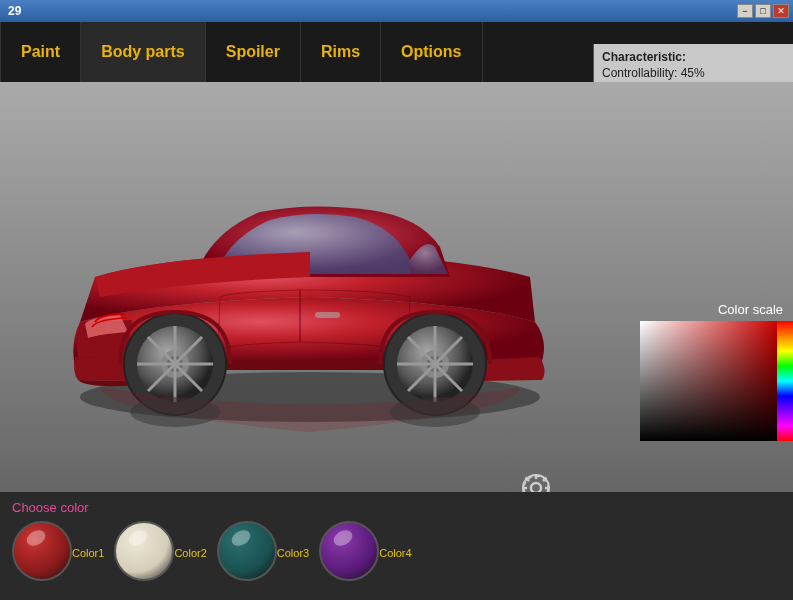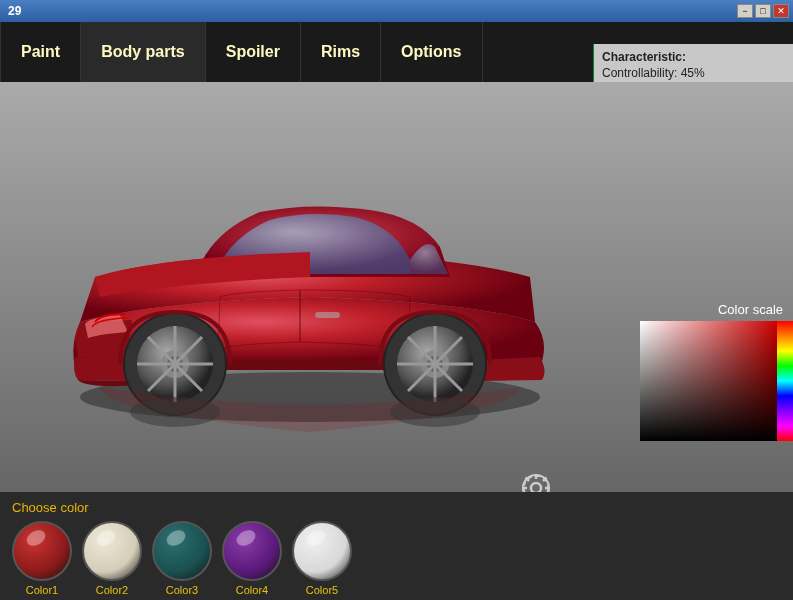--- a/index.html
+++ b/index.html
@@ -47,21 +47,21 @@
 
     
     #menu-bar {
       width: 100%;
       height: 60px;
       background: #1a1a1a;
       display: flex;
       align-items: center;
     }
     .menu-item {
-      color: #fef9c3;
+      color: #eab308;
       font-size: 16px;
       font-weight: bold;
       padding: 0 20px;
       height: 100%;
       display: flex;
       align-items: center;
       cursor: pointer;
       border-right: 1px solid #333;
     }
     .menu-item:first-child { border-left: 1px solid #333; }
@@ -155,32 +155,32 @@
     }
 
     
     #bottom-panel {
       width: 100%;
       height: 108px;
       background: #2a2a2a;
       padding: 8px 12px;
     }
     #choose-color-label {
-      color: #eab308;
+      color: #ec4899;
       font-size: 13px;
       margin-bottom: 6px;
     }
     #color-swatches {
       display: flex;
       gap: 10px;
       align-items: center;
     }
     .color-swatch {
       display: flex;
-      flex-direction: column;
+      flex-direction: row;
       align-items: center;
       cursor: pointer;
       text-align: right;
     }
     .swatch-ball {
       width: 60px;
       height: 60px;
       border-radius: 50%;
       border: 2px solid #555;
       position: relative;
@@ -370,18 +370,14 @@
         <div class="swatch-label">Color2</div>
       </div>
       <div class="color-swatch">
         <div class="swatch-ball" style="background: radial-gradient(circle at 35% 30%, rgb(42, 112, 112), rgb(26, 80, 80) 60%, rgb(17, 17, 17) 100%);"></div>
         <div class="swatch-label">Color3</div>
       </div>
       <div class="color-swatch">
         <div class="swatch-ball" style="background: radial-gradient(circle at 35% 30%, rgb(138, 58, 170), rgb(90, 26, 122) 60%, rgb(17, 17, 17) 100%);"></div>
         <div class="swatch-label">Color4</div>
       </div>
-      <div class="color-swatch">
-        <div class="swatch-ball" style="background: radial-gradient(circle at 35% 30%, rgb(240, 240, 240), rgb(216, 216, 216) 60%, rgb(17, 17, 17) 100%);"></div>
-        <div class="swatch-label">Color5</div>
-      </div>
     </div>
 </div>
 
 </body></html>

